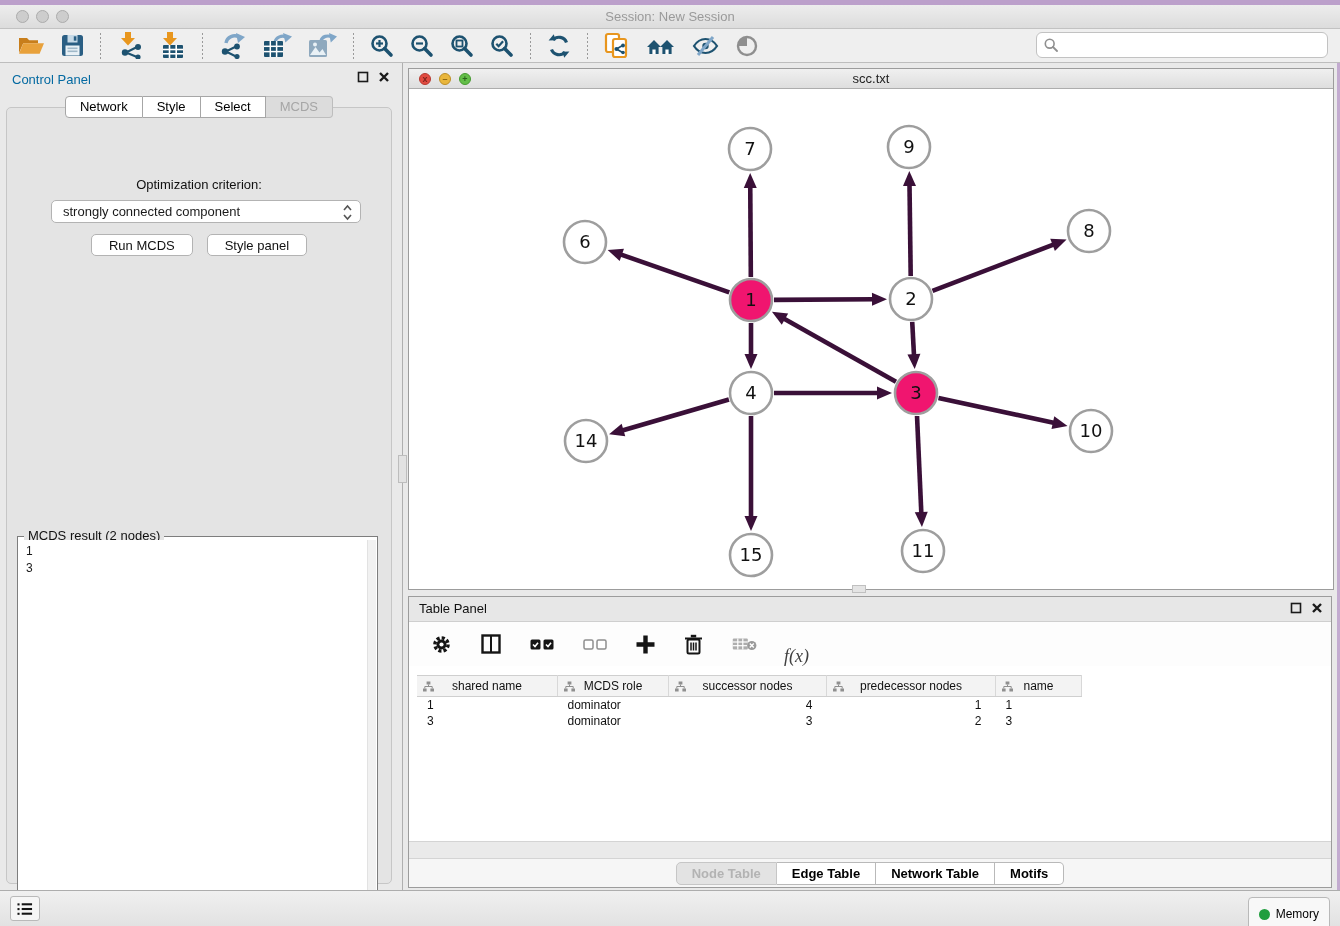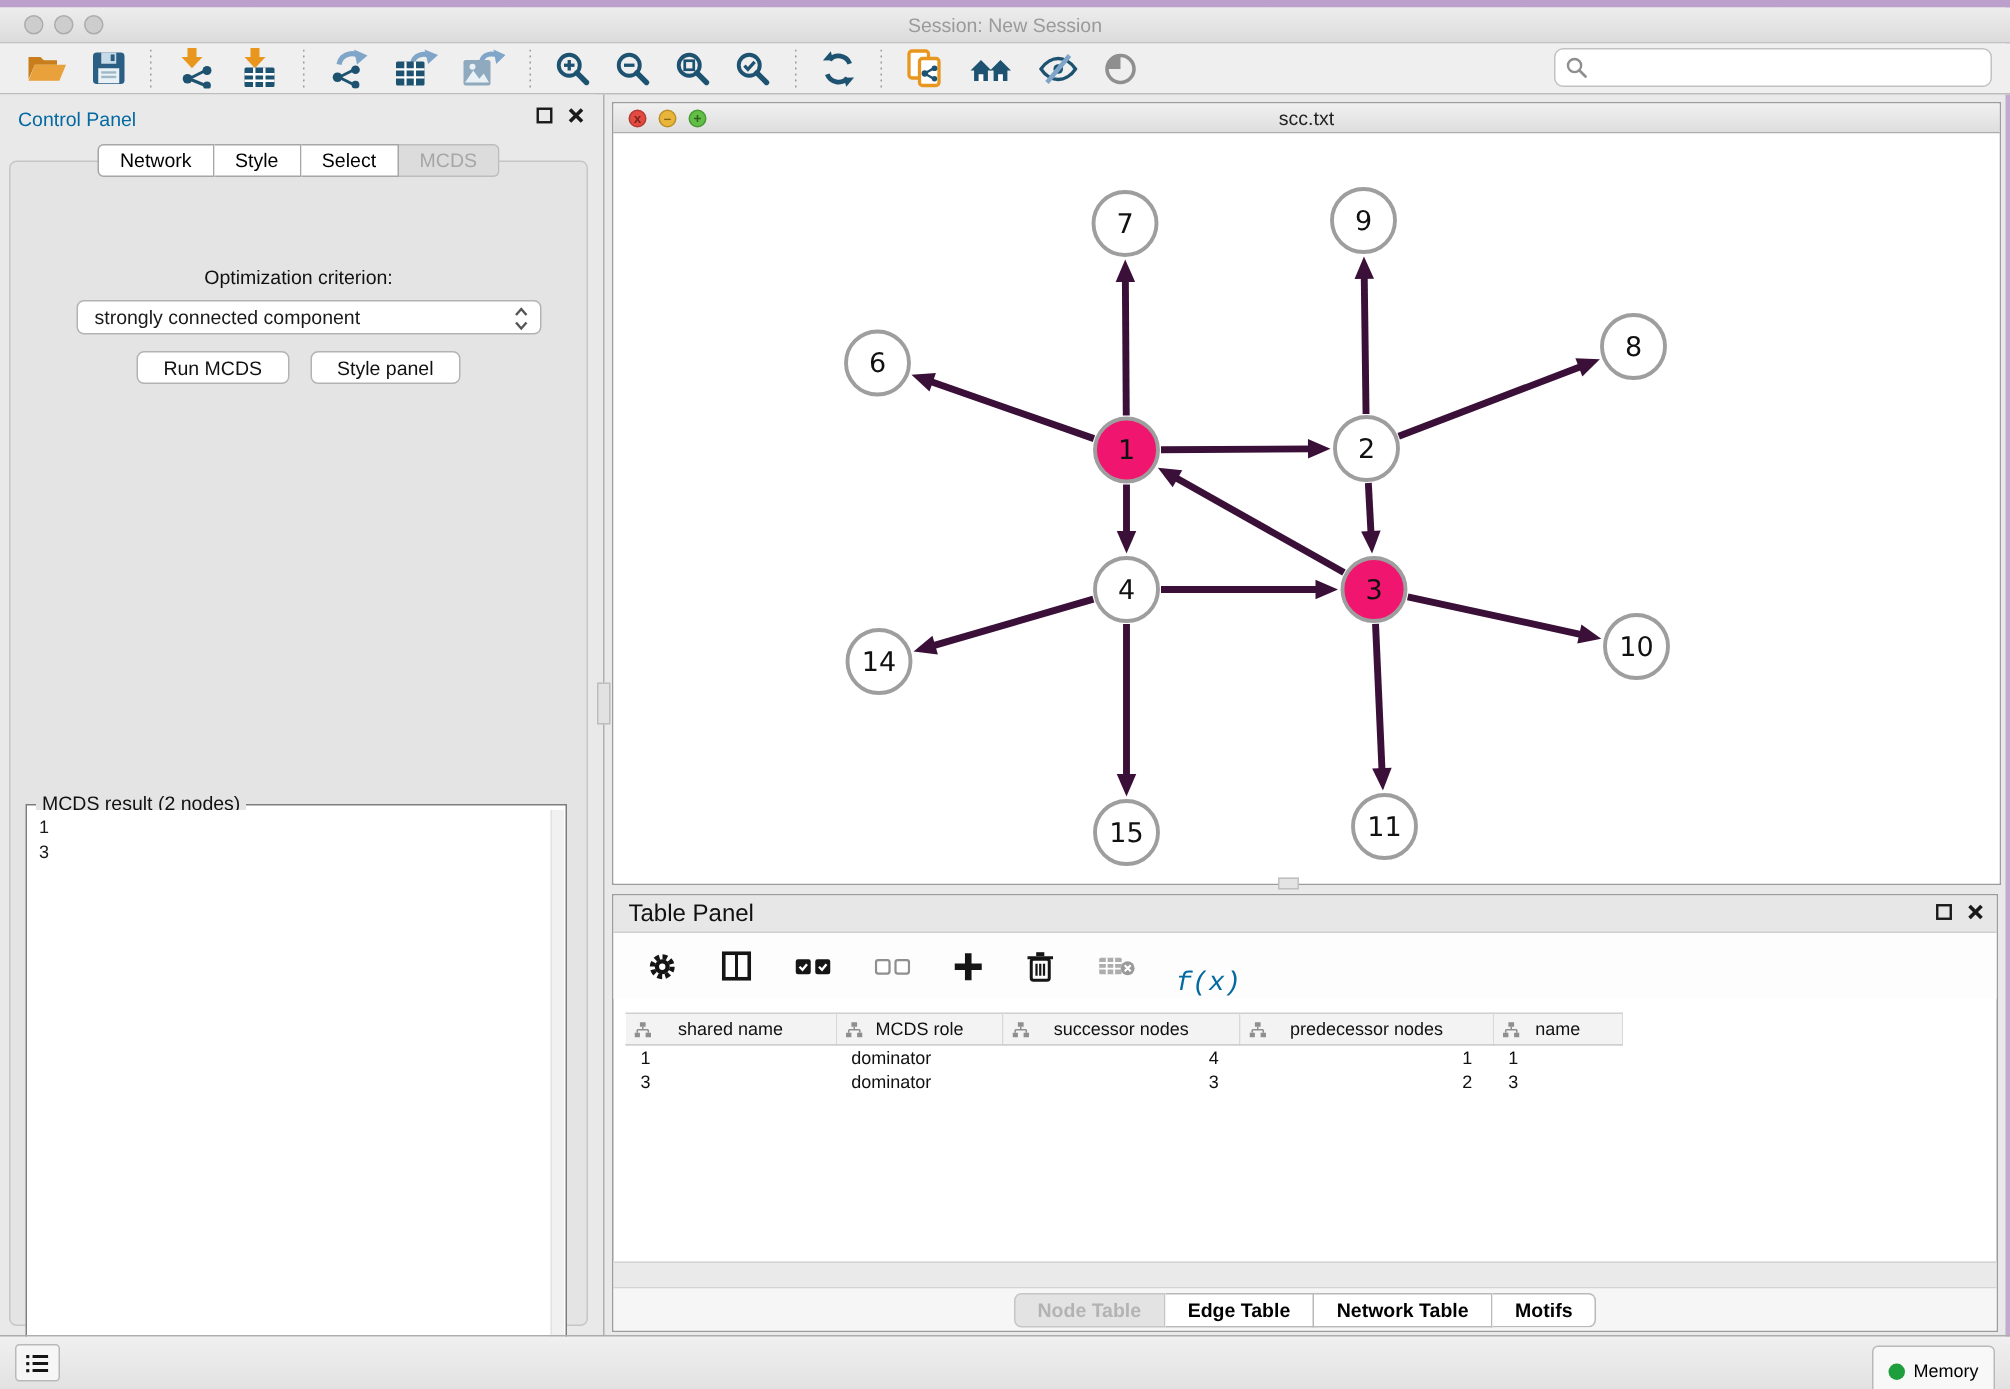--- a/index.html
+++ b/index.html
@@ -62,24 +62,24 @@
          display:flex;align-items:center;justify-content:center;font-size:9px;font-weight:bold;}
   .light.red{background:#E24B41;border:1px solid #B53A31;color:#7E241E;}
   .light.yellow{background:#E9B63C;border:1px solid #BD8F27;color:#8A6511;}
   .light.green{background:#63BE48;border:1px solid #479A31;color:#2A641B;}
   .nw-canvas{position:absolute;left:0;top:20px;width:924px;height:500px;background:#fff;}
   .nw-handle{position:absolute;left:450px;top:585px;width:14px;height:8px;background:#E4E4E4;border:1px solid #C0C0C0;box-sizing:border-box;}
   
   #table-panel{position:absolute;left:408px;top:596px;width:924px;height:292px;background:#fff;
                border:1px solid #9C9C9C;box-sizing:border-box;}
   .tp-header{position:absolute;left:0;top:0;right:0;height:24px;background:#E7E7E7;border-bottom:1px solid #CFCFCF;}
-  .tp-title{position:absolute;left:10px;top:4px;font-size:16px;color:#111;}
+  .tp-title{position:absolute;left:10px;top:4px;font-size:13px;color:#111;}
   .tp-toolbar{position:absolute;left:0;top:25px;right:0;height:44px;background:#FDFDFD;
               display:flex;align-items:center;gap:25px;padding-left:20px;}
-  .tp-fx{font-family:Liberation Mono, monospace;font-style:italic;font-size:18px;color:#0369a1;margin-top:24px;}
+  .tp-fx{font-family:Liberation Serif, serif;font-style:italic;font-size:18px;color:#404040;margin-top:24px;}
   .tbl{position:absolute;left:8px;right:8px;top:78px;border-collapse:collapse;font-size:12px;}
   .tbl th{background:#F3F3F3;border-top:1px solid #CFCFCF;border-bottom:1px solid #CFCFCF;border-right:1px solid #D8D8D8;
           font-weight:normal;font-size:12px;color:#111;height:20px;padding:0;position:relative;}
   .tbl th .th-inner{display:flex;align-items:center;justify-content:center;gap:6px;padding:0 4px;}
   .tbl th .th-icon{position:absolute;left:6px;top:5px;}
   .tbl td{height:16px;padding:0 10px;color:#111;}
   .tbl td.num{text-align:right;padding-right:14px;}
   .tp-strip{position:absolute;left:0;right:0;bottom:28px;height:16px;background:#EAEAEA;
             border-top:1px solid #D4D4D4;border-bottom:1px solid #D4D4D4;}
   .tp-tabs{position:absolute;left:0;right:0;bottom:0;height:28px;display:flex;justify-content:center;align-items:center;background:#F6F6F6;}

